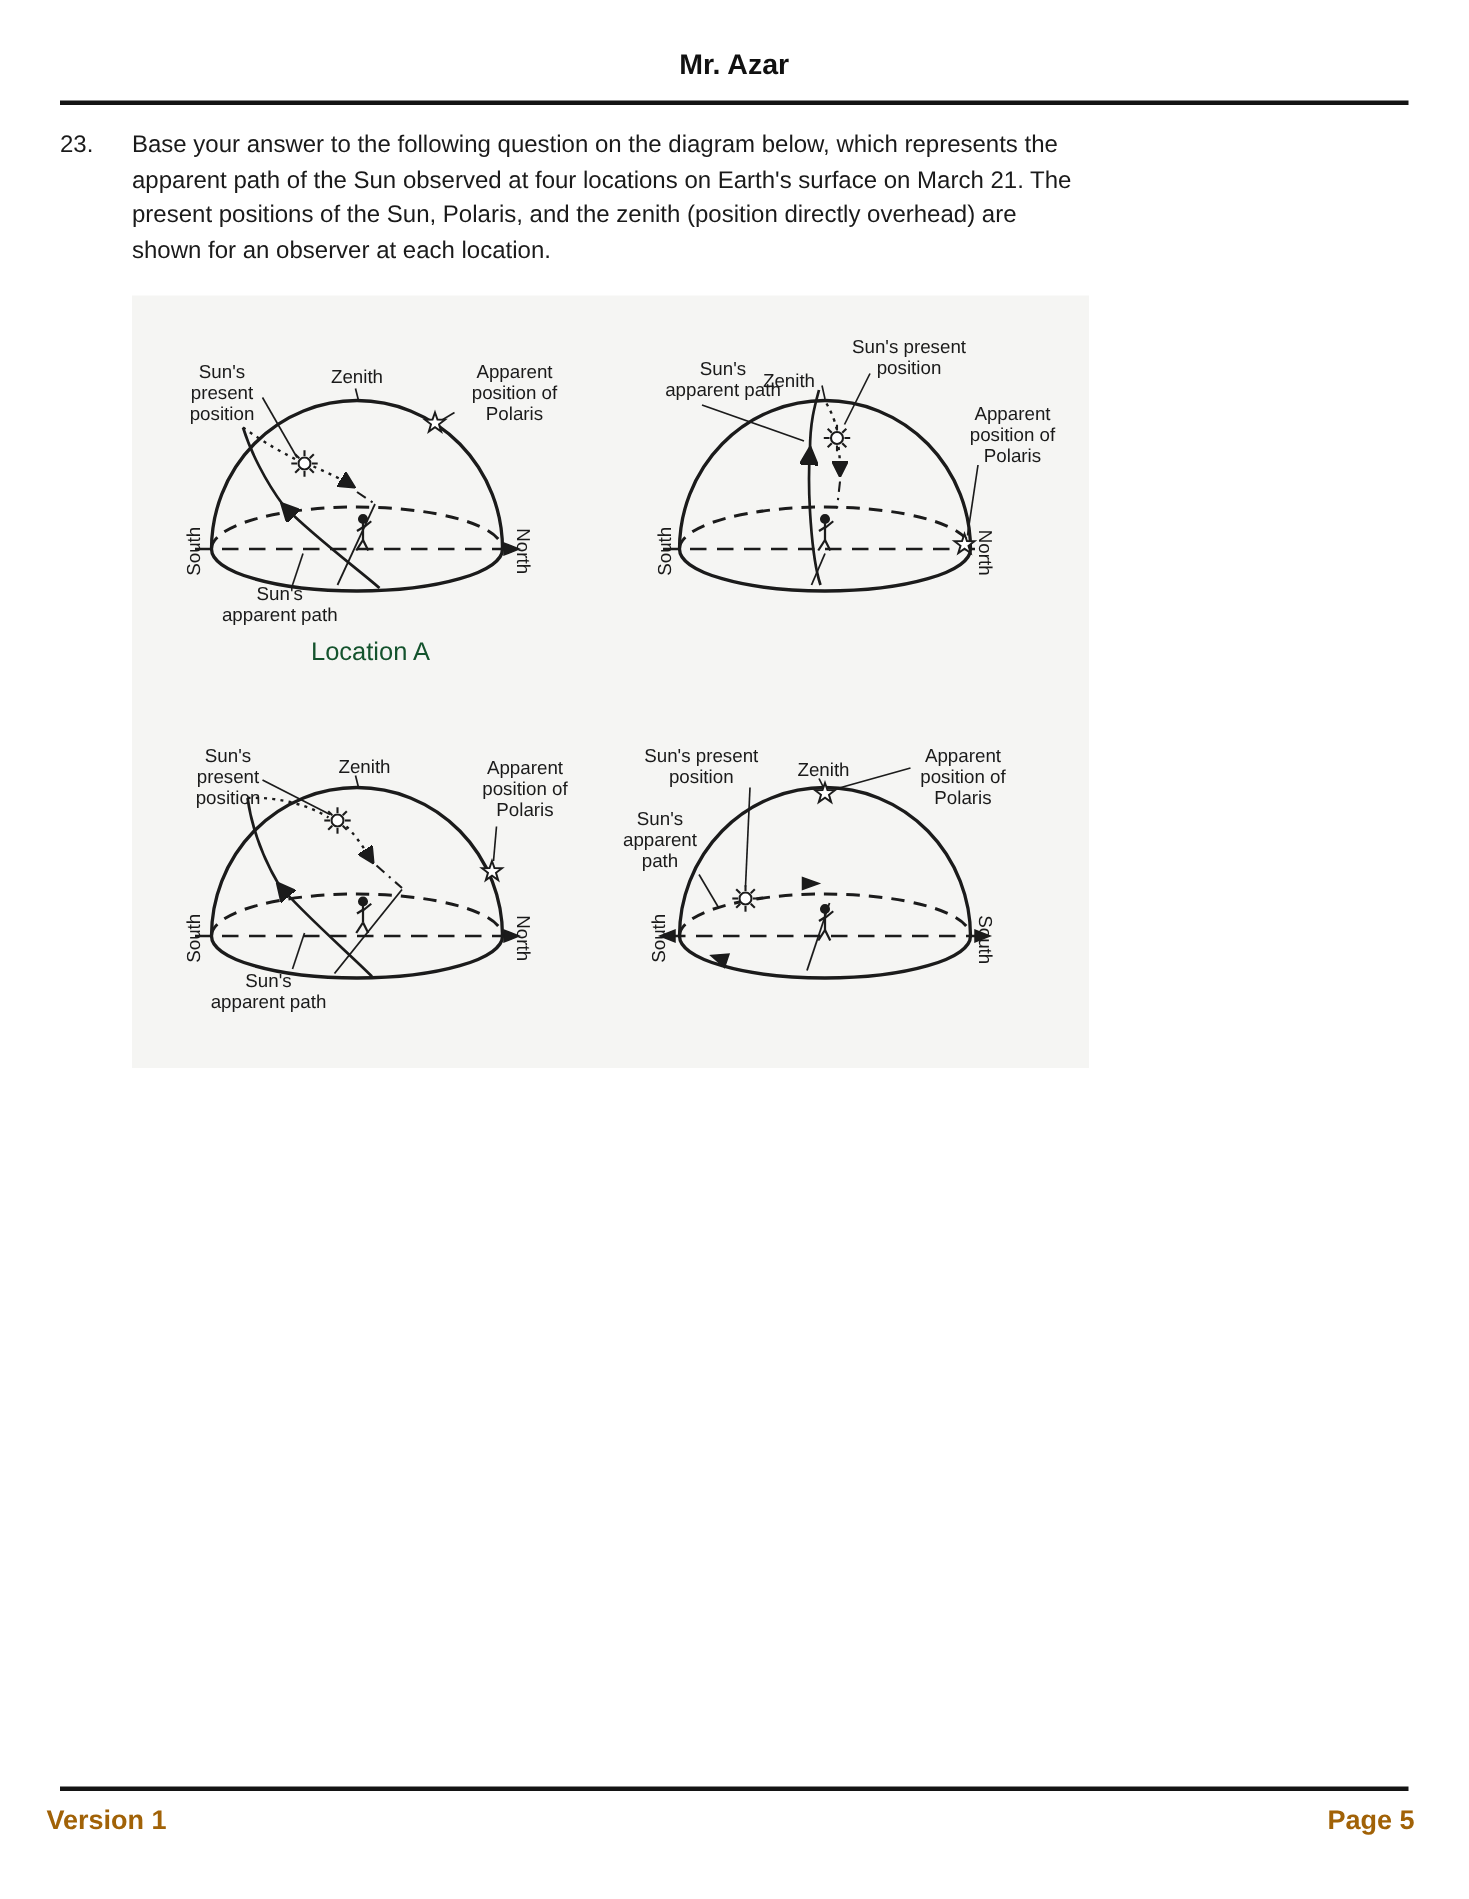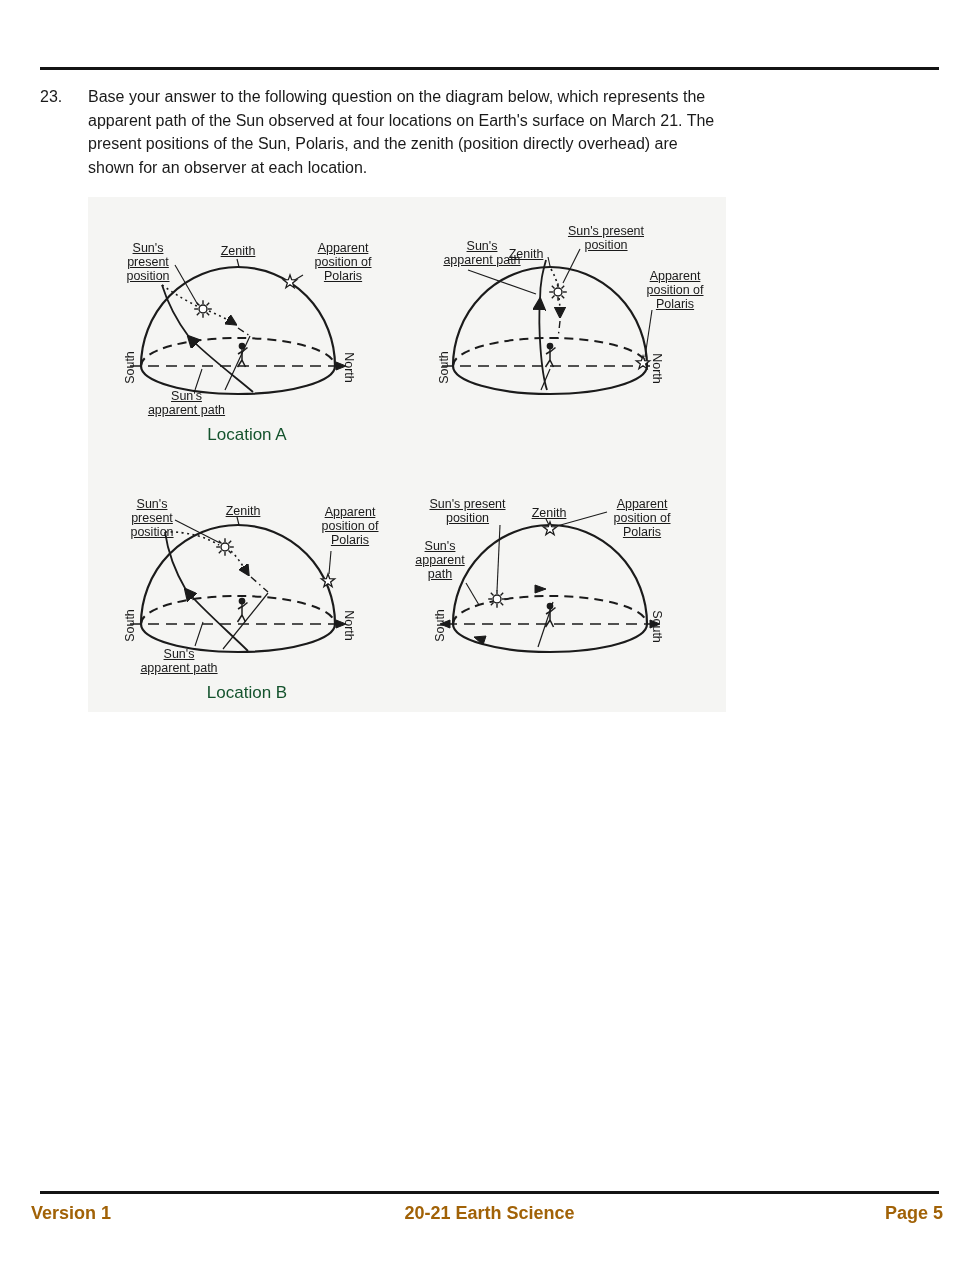--- a/index.html
+++ b/index.html
@@ -10,21 +10,21 @@
   .rule{position:absolute;left:40px;width:899px;height:2.5px;background:#141414;}
   .q-num{position:absolute;left:40px;top:85px;font-size:16px;line-height:23.5px;}
   .q-text{position:absolute;left:88px;top:85px;width:800px;font-size:16px;
           line-height:23.5px;white-space:pre-line;}
   .prompt{position:absolute;left:88px;top:727px;width:800px;font-size:16px;
           line-height:23.5px;white-space:pre-line;}
   #diagram{position:absolute;left:88px;top:197px;width:638px;height:515px;background:#f5f5f3;}
   .panel{position:absolute;width:318px;height:252px;}
   .panel svg.dome{position:absolute;left:0;top:0;}
   .lbl{position:absolute;font-size:12.5px;line-height:1.12;text-align:center;
-       white-space:pre-line;color:#1a1a1a;text-decoration:underline;}
+       white-space:pre-line;color:#1a1a1a;}
   .side{position:absolute;width:60px;height:15px;font-size:12.5px;text-align:center;
         color:#1a1a1a;transform:rotate(-90deg);}
   .side.r{transform:rotate(90deg);}
   .cap{position:absolute;top:228px;left:0;width:318px;text-align:center;
        font-size:17px;color:#14532d;}
   .ftr{position:absolute;top:1203px;font-size:18px;font-weight:bold;color:#a16207;}
   svg path,svg line,svg circle,svg polygon{stroke:#1b1b1b;}
 </style>
 </head>
 <body>
@@ -56,20 +56,21 @@
       <line x1="0" y1="-3" x2="5.5" y2="-7.5"></line>
       <line x1="0" y1="-3.5" x2="-4" y2="-1"></line>
       <line x1="0" y1="5" x2="-4.5" y2="12"></line>
       <line x1="0" y1="5" x2="3.5" y2="12"></line>
     </g>
   </defs>
 </svg>
 
 <div id="page">
 
+  <div class="hdr-title">Mr. Azar</div>
   <div class="rule" style="top:67px"></div>
 
   <div class="q-num">23.</div>
   <div class="q-text">Base your answer to the following question on the diagram below, which represents the
 apparent path of the Sun observed at four locations on Earth's surface on March 21. The
 present positions of the Sun, Polaris, and the zenith (position directly overhead) are
 shown for an observer at each location.</div>
 
   <div id="diagram">
 
@@ -165,21 +166,20 @@
 present
 position</div>
       <div class="lbl" style="left:130px;top:49px;width:50px">Zenith</div>
       <div class="lbl" style="left:222px;top:50px;width:80px">Apparent
 position of
 Polaris</div>
       <div class="lbl" style="left:36px;top:192px;width:110px">Sun's
 apparent path</div>
       <div class="side" style="left:12px;top:163px">South</div>
       <div class="side r" style="left:230px;top:163px">North</div>
-      <div class="cap">Location B</div>
     </div>
 
     <div class="panel" style="left:312px;top:258px">
       <svg class="dome" width="318" height="252" viewBox="0 0 318 252" fill="none">
         <path d="M53 169 A97 99 0 0 1 247 169" stroke-width="2.2"></path>
         <path d="M53 169 A97 28 0 0 0 247 169" stroke-width="2.2"></path>
         <path d="M53 169 A97 28 0 0 1 247 169" stroke-width="2" stroke-dasharray="9 6"></path>
         <path d="M46 169 H254" stroke-width="1.6" stroke-dasharray="11 7"></path>
         <polygon points="40,169 50,165 50,173" fill="#1b1b1b" stroke="none"></polygon>
         <polygon points="260,169 250,165 250,173" fill="#1b1b1b" stroke="none"></polygon>
@@ -205,16 +205,15 @@
 path</div>
       <div class="side" style="left:10px;top:163px">South</div>
       <div class="side r" style="left:226px;top:164px">South</div>
     </div>
 
   </div>
 
 
   <div class="rule" style="top:1191px"></div>
   <div class="ftr" style="left:31px">Version 1</div>
-  <div class="ftr" style="left:0;width:979px;text-align:center">20-21 Earth Science</div>
   <div class="ftr" style="right:36px">Page 5</div>
 
 </div>
 
 </body></html>

